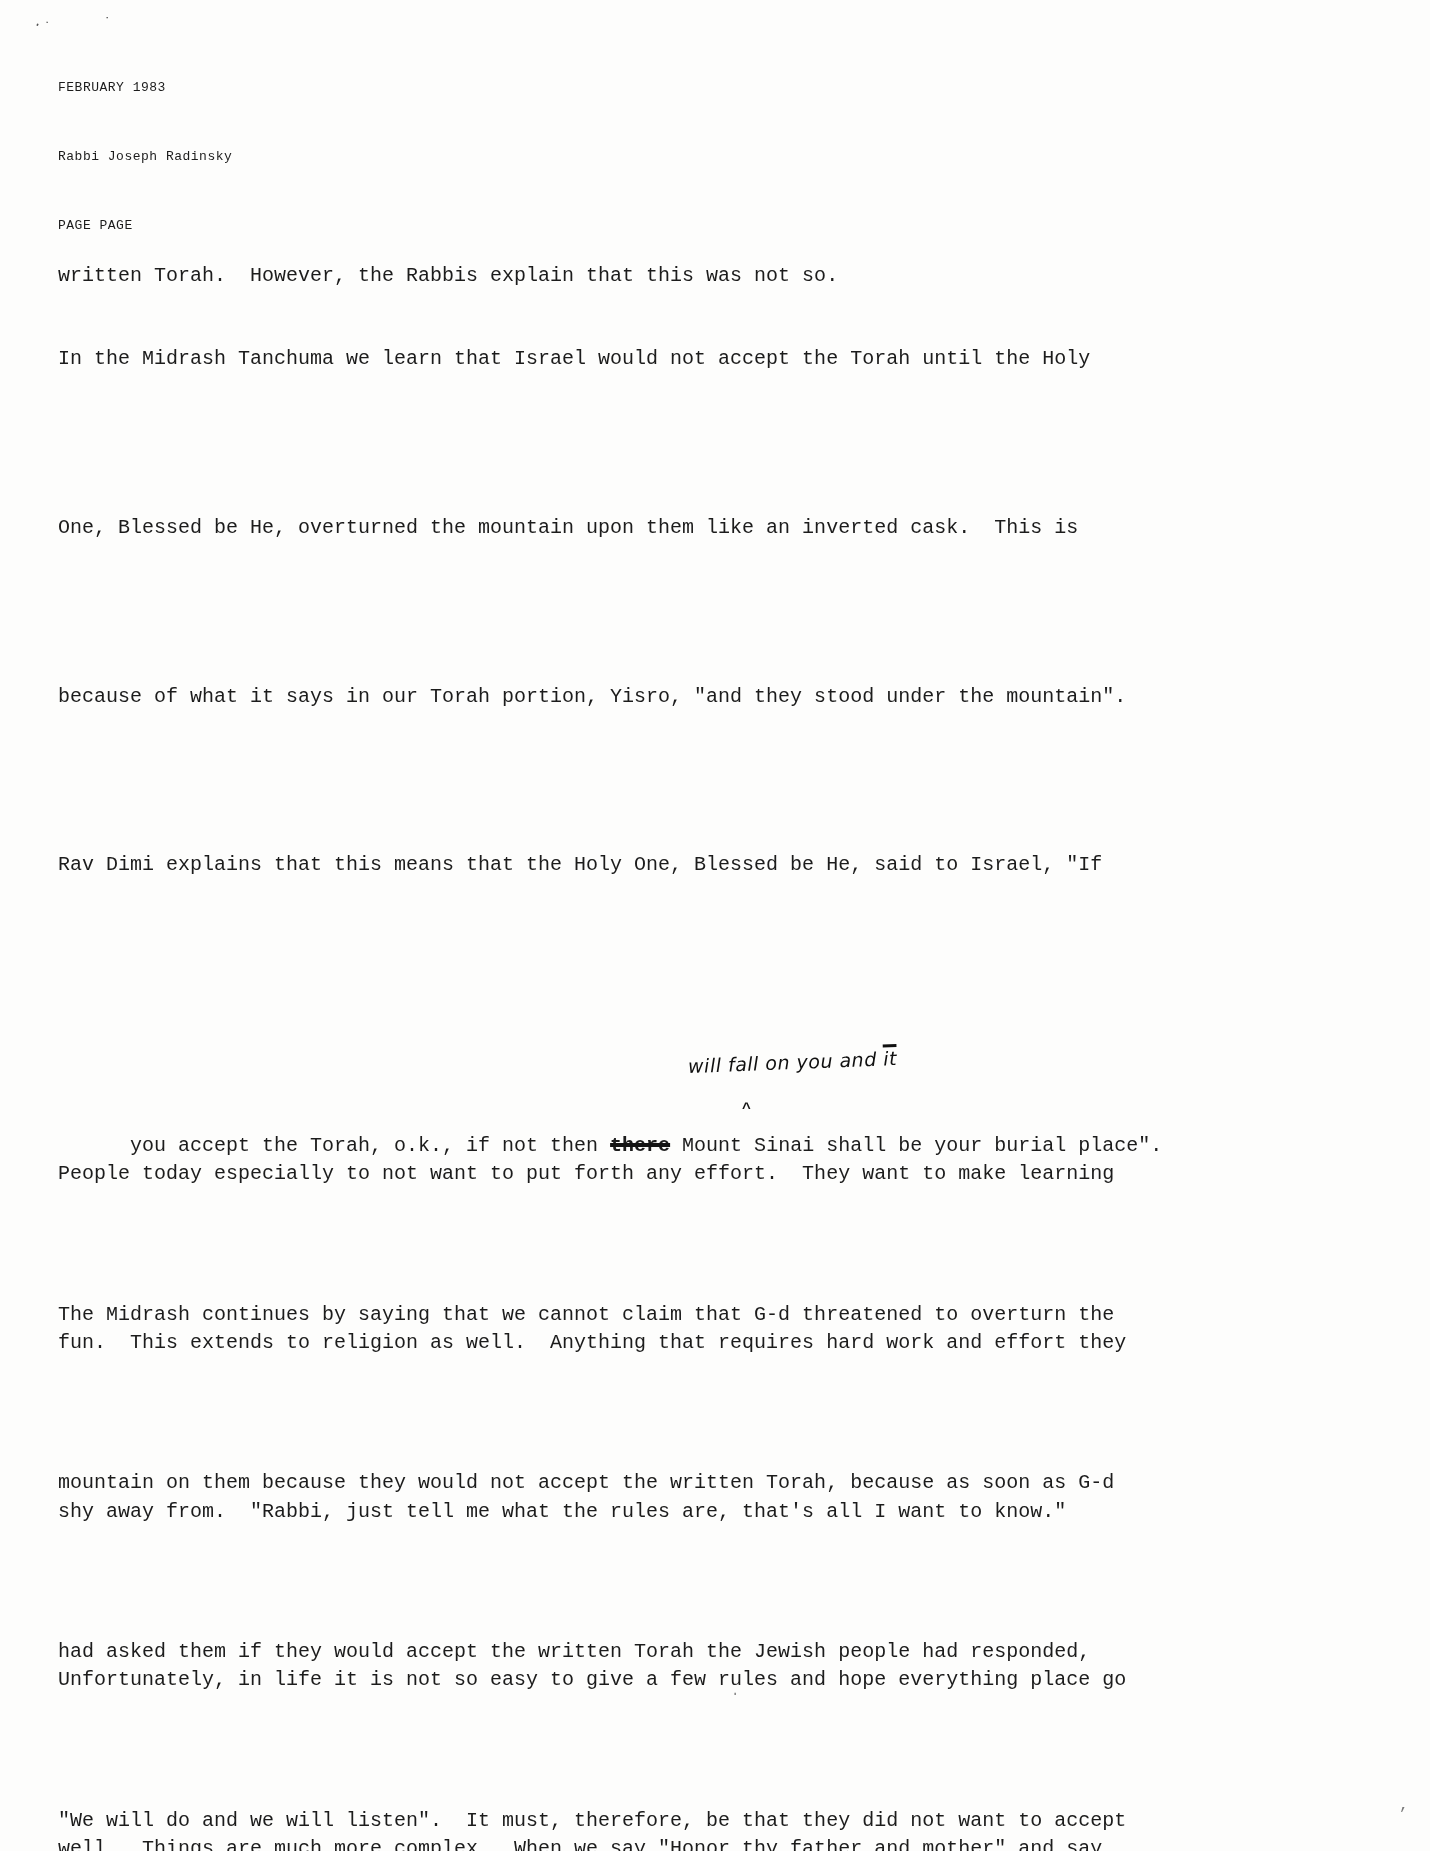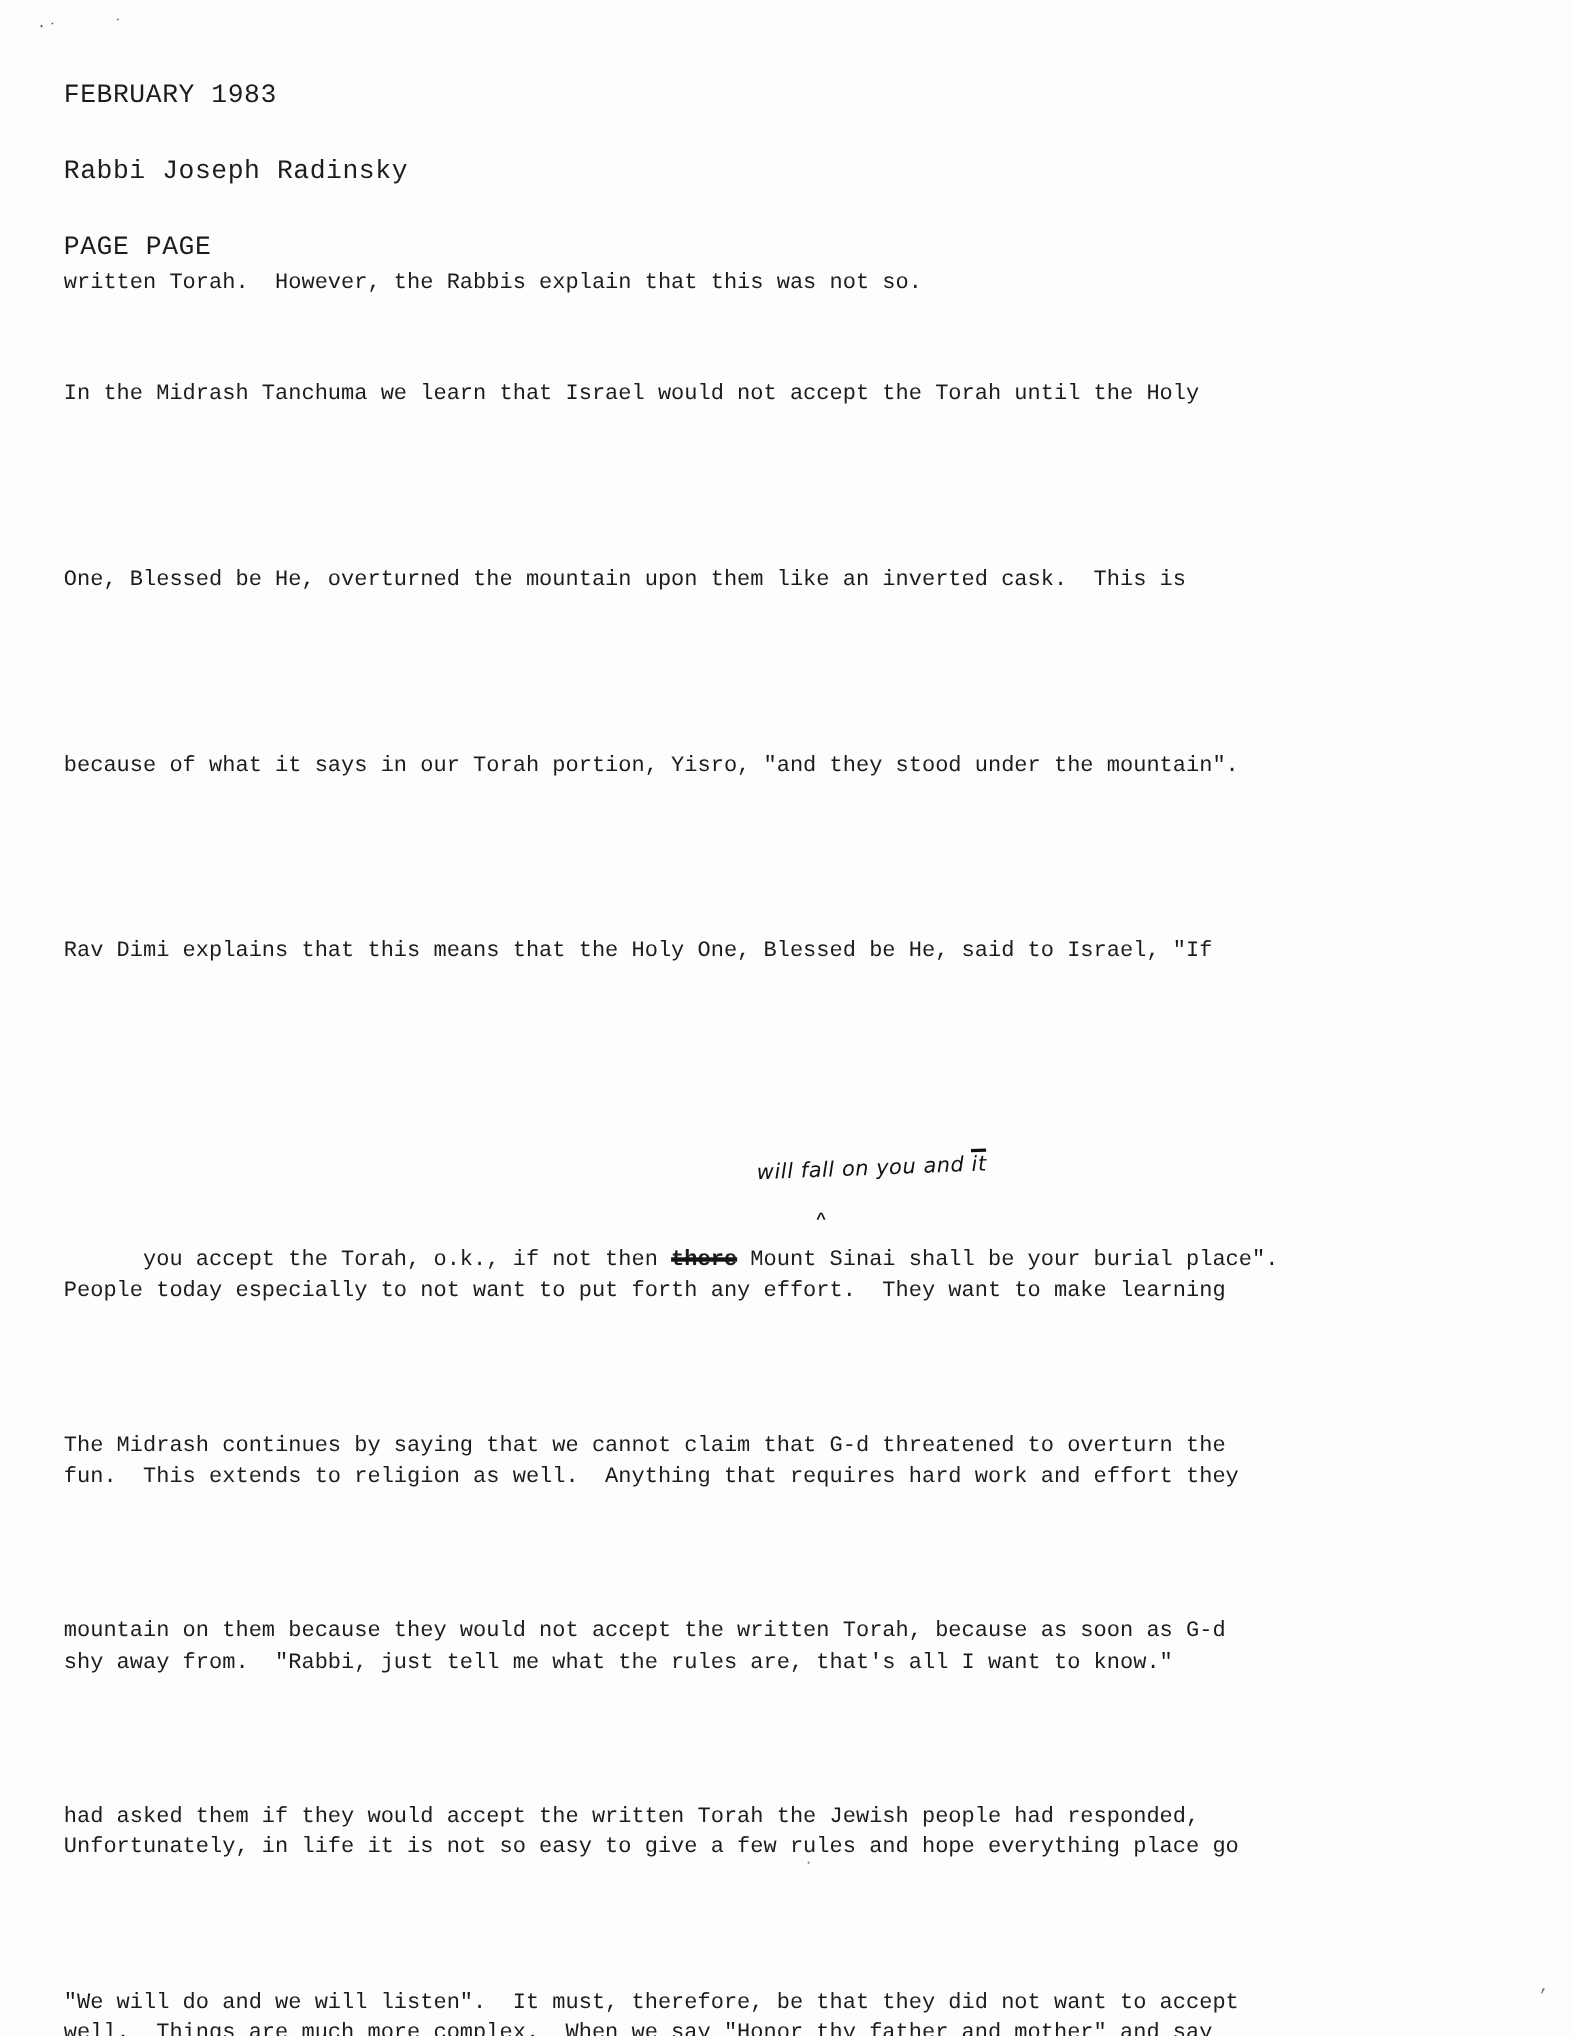--- a/index.html
+++ b/index.html
@@ -7,29 +7,29 @@
     width: 1430px; height: 1851px;
     background: #fdfdfc;
     overflow: hidden;
     position: relative;
     font-family: "Liberation Mono", "DejaVu Sans Mono", monospace;
     color: #1c1c1c;
   }
   .page { position: absolute; inset: 0; }
   .header {
     position: absolute; top: 30px; left: 58px;
-    font-size: 24px; line-height: 23px;
+    font-size: 13px; line-height: 23px;
     white-space: pre; letter-spacing: 0.5px;
   }
   .para {
     position: absolute; left: 58px; right: 20px;
     font-size: 20px; line-height: 56.2px;
     white-space: pre;
   }
-  .para-1 { top: 118px; }
+  .para-1 { top: 136px; }
   .para-2 { top: 219px; }
   .para-3 { top: 1034px; }
   .line { position: relative; height: 56.2px; }
   .struck {
     font-weight: bold;
     text-decoration: line-through;
     text-decoration-thickness: 4px;
     text-decoration-color: #141414;
     margin-top: 26px;
   }

